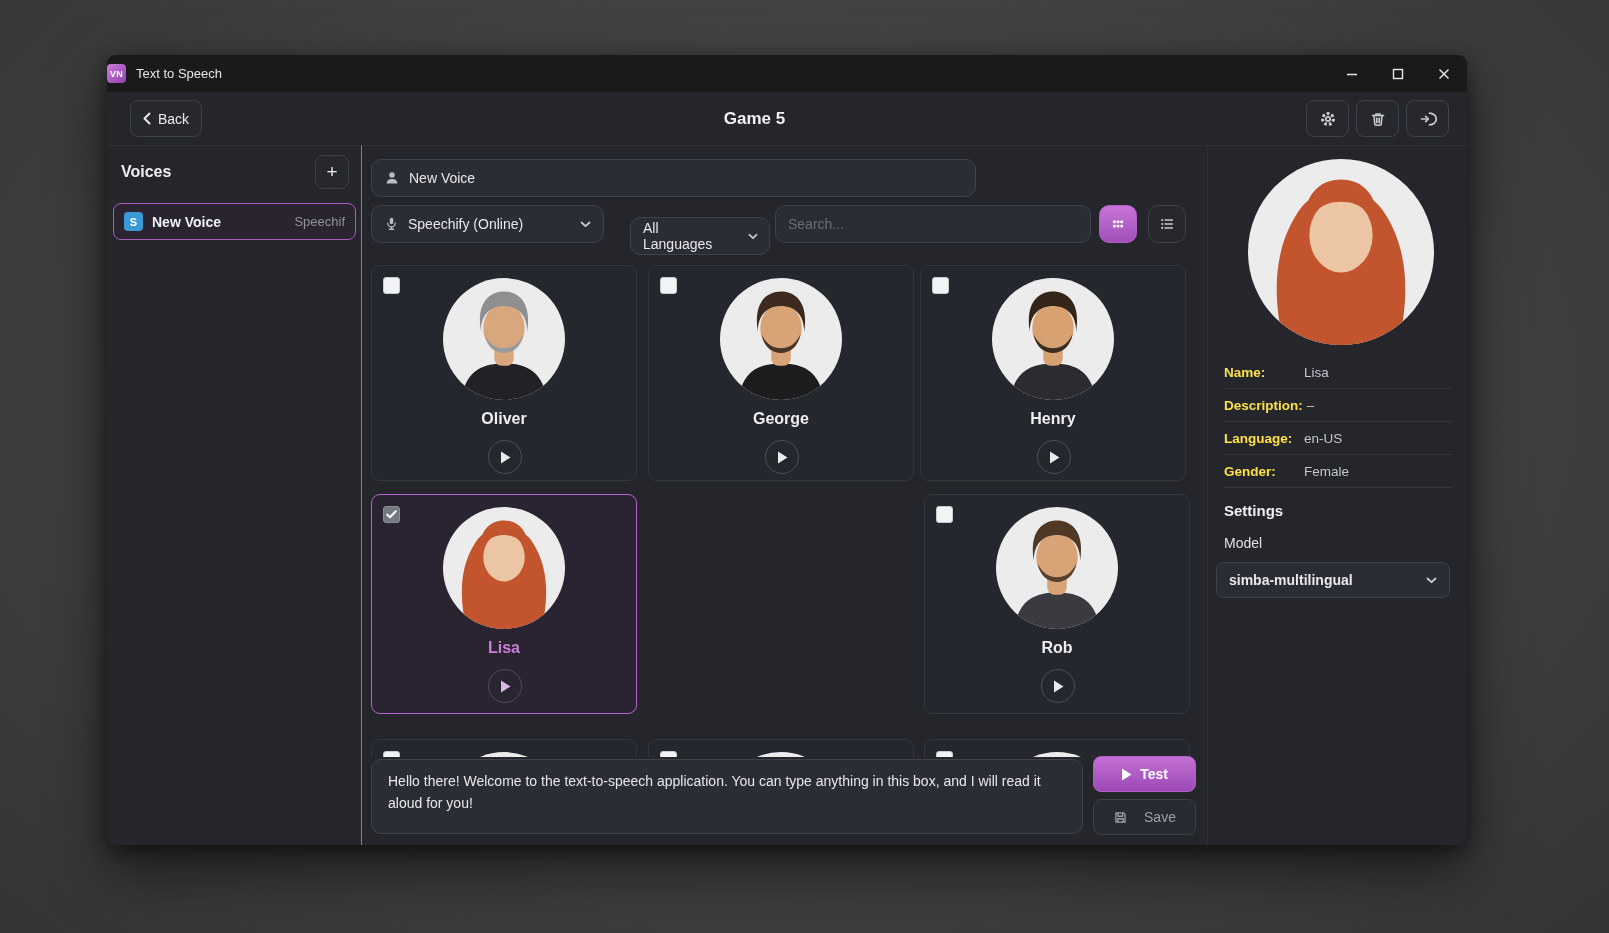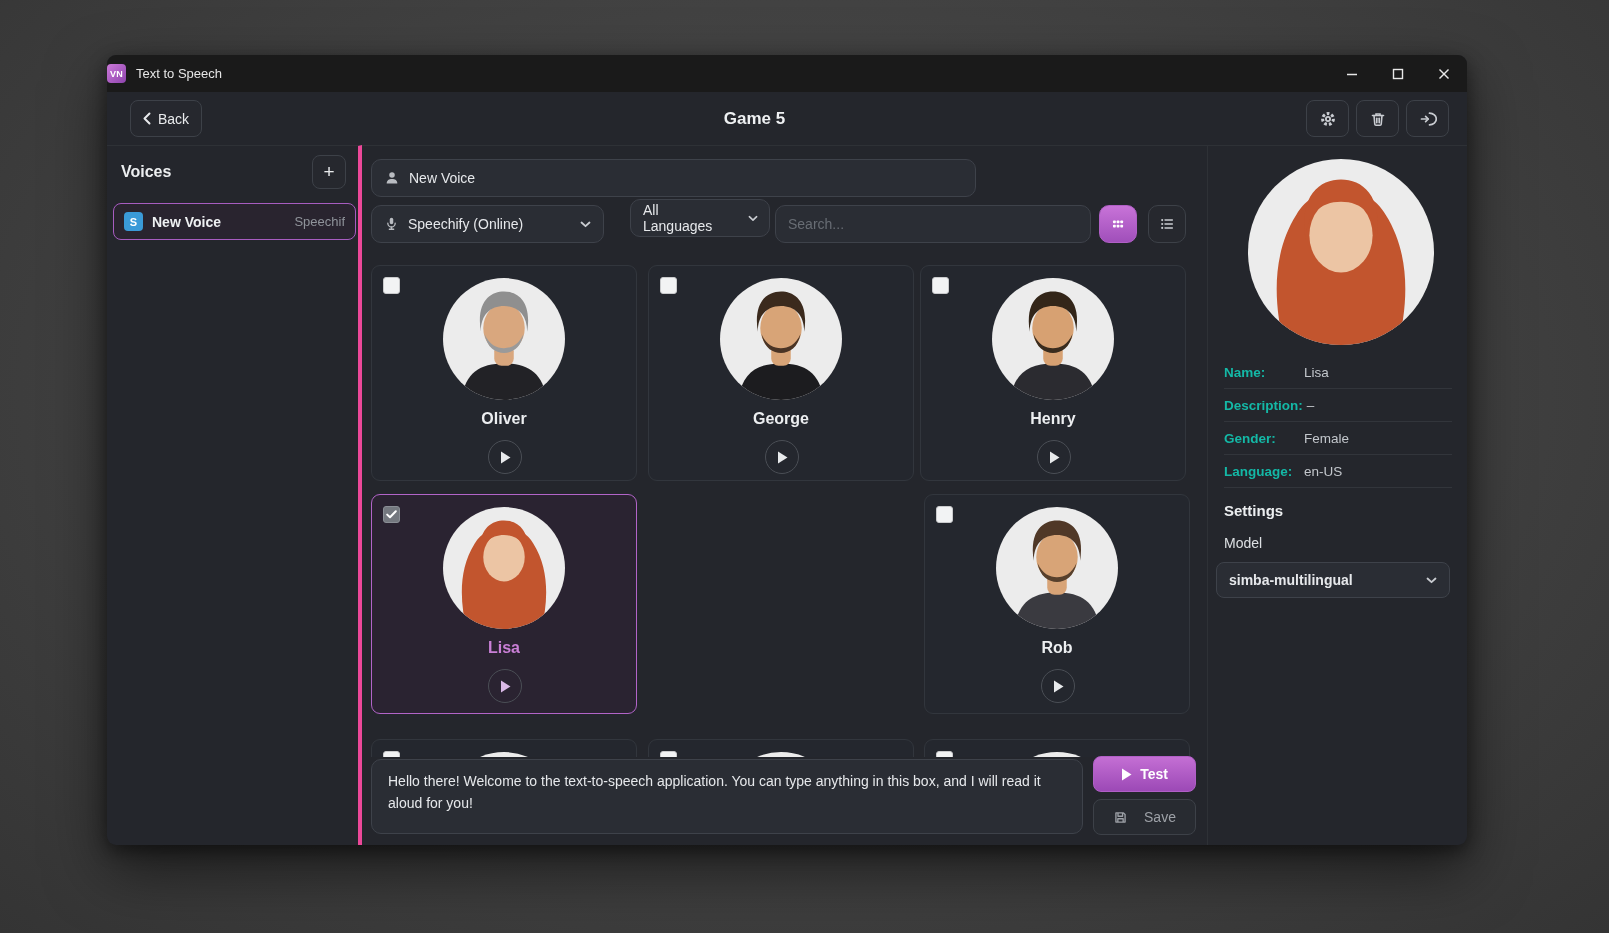--- a/index.html
+++ b/index.html
@@ -24,41 +24,41 @@
   .win-btn { width:46px; height:100%; background:transparent; border:none; display:flex; align-items:center; justify-content:center; cursor:default; }
   .win-btn svg { stroke:#e8e8e8; }
   
   .header { position:absolute; left:0; top:37px; width:100%; height:53px; }
   .btn-outline { background:#26282e; border:1px solid #3d4148; border-radius:8px; color:#e8eaec; display:flex; align-items:center; justify-content:center; gap:7px; font-size:14px; }
   .back-btn { position:absolute; left:23px; top:8px; width:72px; height:37px; }
   .page-title { position:absolute; left:95px; right:160px; top:0; height:53px; display:flex; align-items:center; justify-content:center; font-size:17px; font-weight:bold; color:#eef0f2; }
   .hdr-icons { position:absolute; right:18px; top:8px; display:flex; gap:7px; }
   .icon-btn { width:43px; height:37px; }
   
-  .sidebar { position:absolute; left:0; top:90px; width:255px; height:700px; border-top:1px solid #2e3136; border-right:4px solid #ec4899; }
+  .sidebar { position:absolute; left:0; top:90px; width:255px; height:700px; border-top:1px solid #2e3136; border-right:1px solid #ec4899; }
   .main { position:absolute; left:255px; top:90px; width:845px; height:700px; border-top:1px solid #2e3136; }
   .rpanel { position:absolute; left:1100px; top:90px; width:260px; height:700px; border-top:1px solid #2e3136; border-left:1px solid #2e3136; }
   
   .sb-title { position:absolute; left:14px; top:9px; height:34px; display:flex; align-items:center; font-size:16px; font-weight:bold; color:#eceef0; }
   .sb-add { position:absolute; right:12px; top:9px; width:34px; height:34px; font-size:19px; font-weight:400; color:#e8eaec; }
   .sb-item { position:absolute; left:6px; top:57px; width:243px; height:37px; border:1px solid #a75cc0; border-radius:8px;
     background:#29242f; display:flex; align-items:center; gap:9px; padding:0 10px; cursor:default; }
   .sb-badge { width:19px; height:19px; border-radius:4px; background:#3a9ad8; color:#fff; font-size:11px; font-weight:bold; display:flex; align-items:center; justify-content:center; flex:none; }
   .sb-name { font-size:14px; font-weight:bold; color:#eef0f2; white-space:nowrap; }
   .sb-provider { margin-left:auto; font-size:13px; color:#8f939a; white-space:nowrap; overflow:hidden; }
   
   .field { background:#2a2d34; border:1px solid #3e424a; border-radius:10px; display:flex; align-items:center; color:#e6e8eb; font-size:14px; }
   .name-input-wrap { position:absolute; left:9px; top:13px; width:605px; height:38px; padding:0 12px; gap:9px; }
   .name-input-wrap input, .search-wrap input { background:transparent; border:none; outline:none; color:#e6e8eb; font-size:14px; width:100%; font-family:inherit; }
   .search-wrap input::placeholder { color:#686d74; }
   .select { padding:0 12px; gap:9px; cursor:default; }
   .select .chev { margin-left:auto; }
   .source-select { position:absolute; left:622px; top:13px; width:203px; height:38px; }
   .provider-select { position:absolute; left:9px; top:59px; width:233px; height:38px; }
-  .language-select { position:absolute; left:268px; top:53px; width:140px; height:38px;gap:36px; }
+  .language-select { position:absolute; left:268px; top:71px; width:140px; height:38px;gap:36px; }
   .search-wrap { position:absolute; left:413px; top:59px; width:316px; height:38px; padding:0 12px; }
   .view-btn { position:absolute; top:59px; width:38px; height:38px; border-radius:10px; display:flex; align-items:center; justify-content:center; }
   .grid-btn { left:737px; background:linear-gradient(180deg,#c873d8,#a04fba); border:1px solid #b05fc6; }
   .list-btn { left:786px; background:#26282e; border:1px solid #3d4148; }
   
   .grid { position:absolute; left:9px; top:107px; width:820px; height:504px; overflow:hidden; }
   .card { position:absolute; width:266px; height:216px; background:#24272e; border:1px solid #32363d; border-radius:9px; cursor:default; }
   .card.selected { background:#2a2331; border-color:#b264c8; }
   .card.r2 { height:220px; }
   .checkbox { position:absolute; left:11px; top:11px; width:17px; height:17px; border-radius:3px; background:#f2f3f4; border:1px solid #c9cacc; }
@@ -74,21 +74,21 @@
   .composer-text { position:absolute; left:9px; top:613px; width:712px; height:75px; background:#2a2d34; border:1px solid #3e424a; border-radius:10px;
     padding:10px 16px; font-size:14px; line-height:1.6; color:#e6e8eb; resize:none; outline:none; font-family:inherit; }
   .test-btn { position:absolute; left:731px; top:610px; width:103px; height:36px; border-radius:8px; border:1px solid #b05fc6;
     background:linear-gradient(180deg,#c46fd4,#9c49b6); color:#fff; font-size:14px; font-weight:600; display:flex; align-items:center; justify-content:center; gap:8px; }
   .save-btn { position:absolute; left:731px; top:653px; width:103px; height:36px; border-radius:8px; border:1px solid #3d4148;
     background:#282b31; color:#9da1a7; font-size:14px; display:flex; align-items:center; justify-content:center; gap:16px; }
   
   .big-avatar { position:absolute; left:40px; top:13px; width:186px; height:186px; }
   .detail-rows { position:absolute; left:16px; top:210px; width:228px; }
   .d-row { display:flex; align-items:center; height:33px; border-bottom:1px solid #32353b; font-size:13.5px; }
-  .d-label { min-width:80px; font-weight:bold; color:#14b8a6; padding-right:4px; }
+  .d-label { min-width:80px; font-weight:bold; color:#fde047; padding-right:4px; }
   .d-value { color:#c3c7cc; }
   .settings-title { position:absolute; left:16px; top:356px; font-size:15px; font-weight:bold; color:#eceef0; }
   .model-label { position:absolute; left:16px; top:389px; font-size:14px; color:#dde0e3; }
   .model-select { position:absolute; left:8px; top:416px; width:234px; height:36px; border-radius:8px;font-weight:bold; }
   .ico { flex:none; display:flex; align-items:center; }
 </style>
 </head>
 <body>
 
 <div class="window">
@@ -417,26 +417,26 @@
     <div class="detail-rows">
       <div class="d-row">
         <span class="d-label">Name:</span>
         <span class="d-value">Lisa</span>
       </div>
       <div class="d-row">
         <span class="d-label">Description:</span>
         <span class="d-value">–</span>
       </div>
       <div class="d-row">
+        <span class="d-label">Language:</span>
+        <span class="d-value">en-US</span>
+      </div>
+      <div class="d-row">
         <span class="d-label">Gender:</span>
         <span class="d-value">Female</span>
-      </div>
-      <div class="d-row">
-        <span class="d-label">Language:</span>
-        <span class="d-value">en-US</span>
       </div>
     </div>
 
     <div class="settings-title">Settings</div>
     <div class="model-label">Model</div>
     <div class="field select model-select">
       <span>simba-multilingual</span>
       <span class="ico chev">
           <svg width="11" height="7" viewBox="0 0 11 7" fill="none">
             <polyline points="1.5,1.5 5.5,5.2 9.5,1.5" stroke="#c9ccd1" stroke-width="1.8" stroke-linecap="round" stroke-linejoin="round"></polyline>

